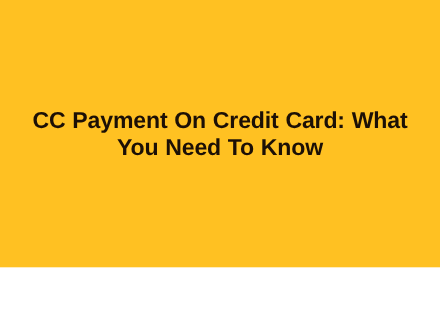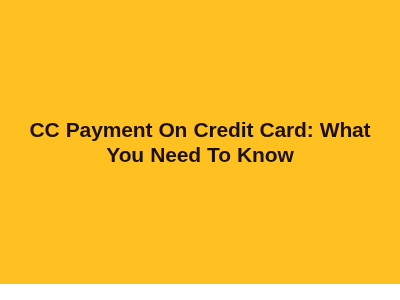--- a/index.html
+++ b/index.html
@@ -10,21 +10,21 @@
   body {
     width: 400px;
     height: 300px;
     overflow: hidden;
     font-family: "Liberation Sans", sans-serif;
   }
   #banner-card {
     position: relative;
     box-sizing: border-box;
     width: 400px;
-    height: 284px;
+    height: 243px;
     background: #FFC122;
     display: flex;
     align-items: center;
     justify-content: center;
     padding: 0 12px;
   }
   #headline-block {
     width: 376px;
     text-align: center;
   }

